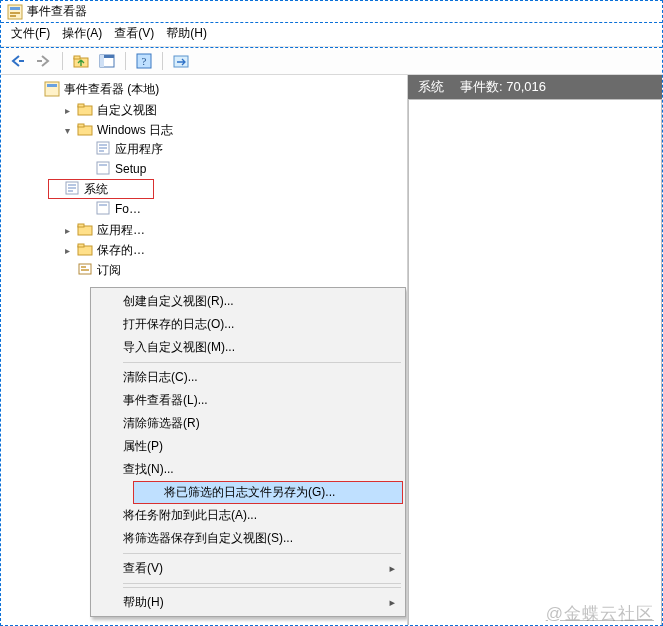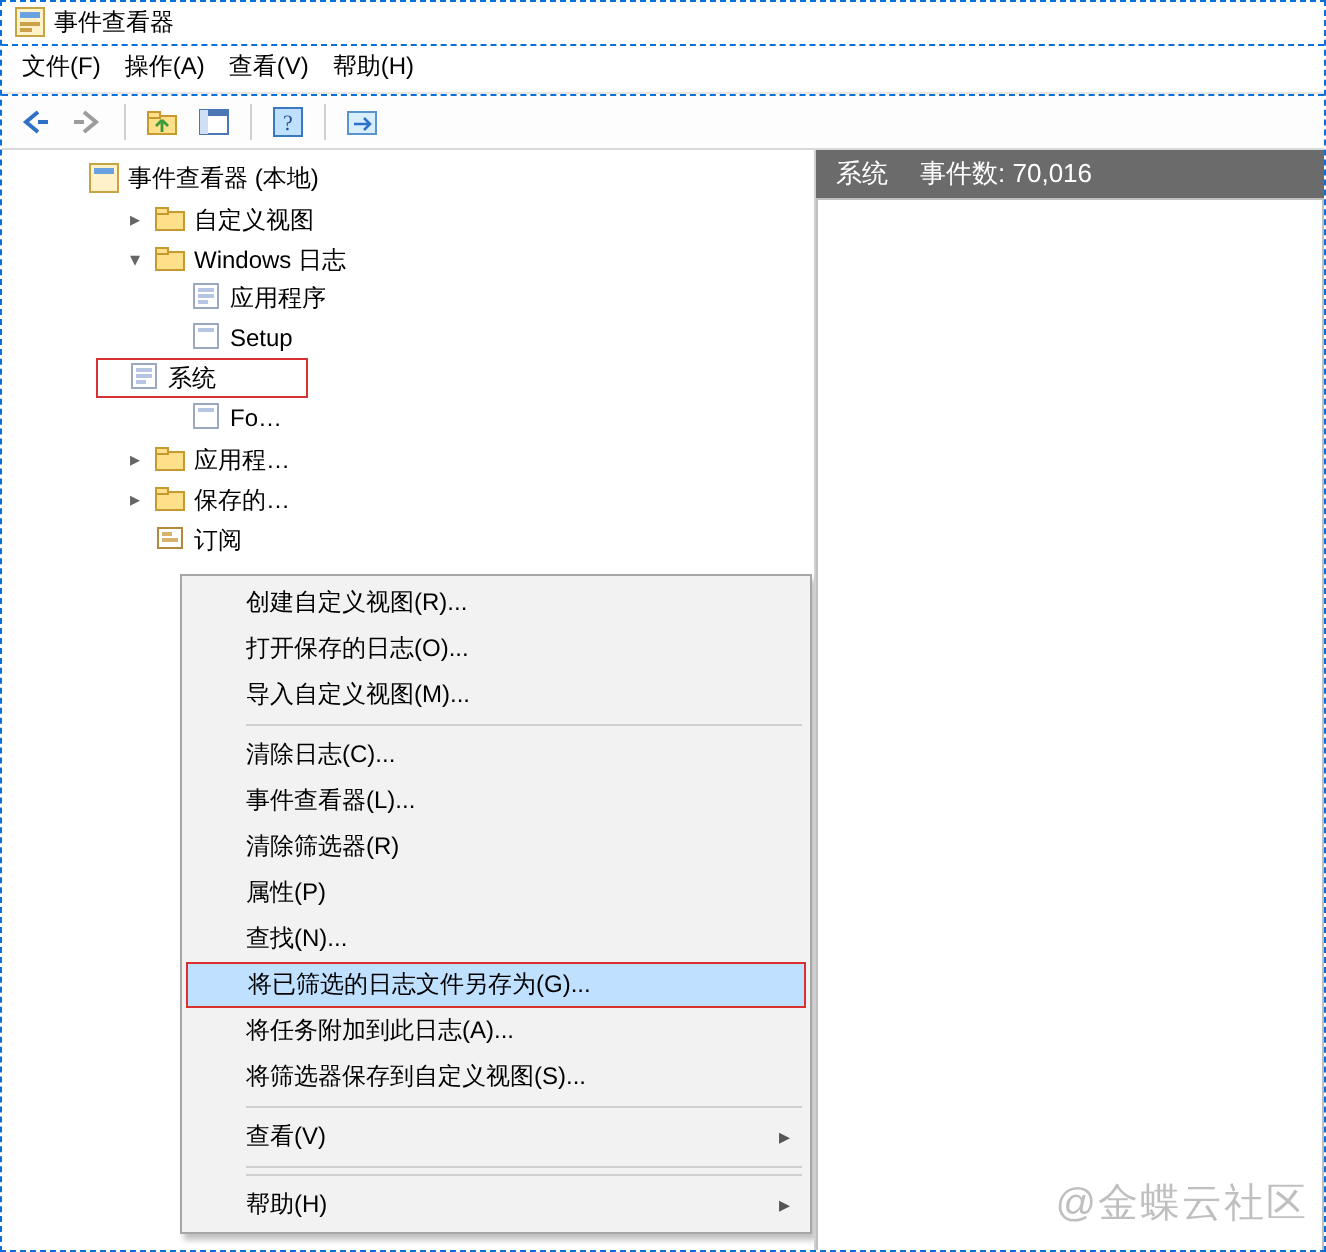--- a/index.html
+++ b/index.html
@@ -1,19 +1,19 @@
 <!DOCTYPE html>
 <html><head>
 <meta charset="utf-8">
 <style>
   * { box-sizing: border-box; }
   body { margin: 0; font-family: "Microsoft YaHei", Tahoma, sans-serif; font-size: 12px;
          background: #fff; width: 663px; height: 626px; position: relative;
          border: 1px dashed #0a70d8; overflow: hidden; }
-  .titlebar { display: flex; align-items: flex-start; height: 22px; padding: 2px 6px;
+  .titlebar { display: flex; align-items: flex-end; height: 22px; padding: 2px 6px;
               border-bottom: 1px dashed #0a70d8; }
   .app-icon { width: 16px; height: 16px; margin-right: 4px; }
   .glyph { display: inline-flex; width: 16px; height: 16px; align-items: center;
            justify-content: center; }
   .menubar { display: flex; gap: 12px; padding: 2px 10px 4px; border-bottom: 1px solid #e7e7e7; }
   .menubar span { cursor: default; }
   .toolbar { display: flex; align-items: center; gap: 4px; padding: 3px 6px;
              border-bottom: 1px solid #d9d9d9; background: #fdfdfd;
              border-top: 1px dashed #0a70d8; }
   .tool-sep { width: 1px; height: 18px; background: #d0d0d0; margin: 0 3px; }
@@ -36,25 +36,25 @@
   .node-icon { width: 16px; height: 16px; display: inline-flex; }
   .hl-red { outline: 1px solid #d93030; outline-offset: 0; padding: 0 45px 0 0; }
   
   .ctx { position: absolute; top: 212px; left: 89px; width: 316px; background: #f2f2f2;
          border: 1px solid #a7a7a7; box-shadow: 2px 3px 3px rgba(0,0,0,.25);
          padding: 2px; z-index: 10; }
   .ctx .item { display: flex; align-items: center; height: 23px; padding: 0 24px 0 30px;
                cursor: default; position: relative; }
   .ctx .sep { height: 1px; background: #d0d0d0; margin: 3px 2px 3px 30px; }
   .ctx .selected { background: #bfe0ff; border: 1px solid #8bbbe8; outline: 1px solid #d93030;
-                   outline-offset: -1px; height: 23px; }
+                   outline-offset: -1px; height: 23px; margin-left: 40px; }
   .ctx .sub::after { content: "▸"; position: absolute; right: 8px; font-size: 11px;
                      color: #555; }
-  .watermark { position: absolute; right: 8px; bottom: 10px; font-size: 20px;
-               color: rgba(0,0,0,.25); letter-spacing: 1px; }
+  .watermark { position: absolute; right: 8px; bottom: 0; font-size: 17px;
+               color: rgba(0,0,0,.25); letter-spacing: 1px; text-decoration: underline; }
   
   svg { display: block; }
 </style>
 </head>
 <body>
 
 <div class="titlebar">
   <span class="app-icon glyph">
     <svg width="16" height="16">
         <rect x="1" y="1" width="14" height="14" fill="#fff2c9" stroke="#c7a442"></rect>

